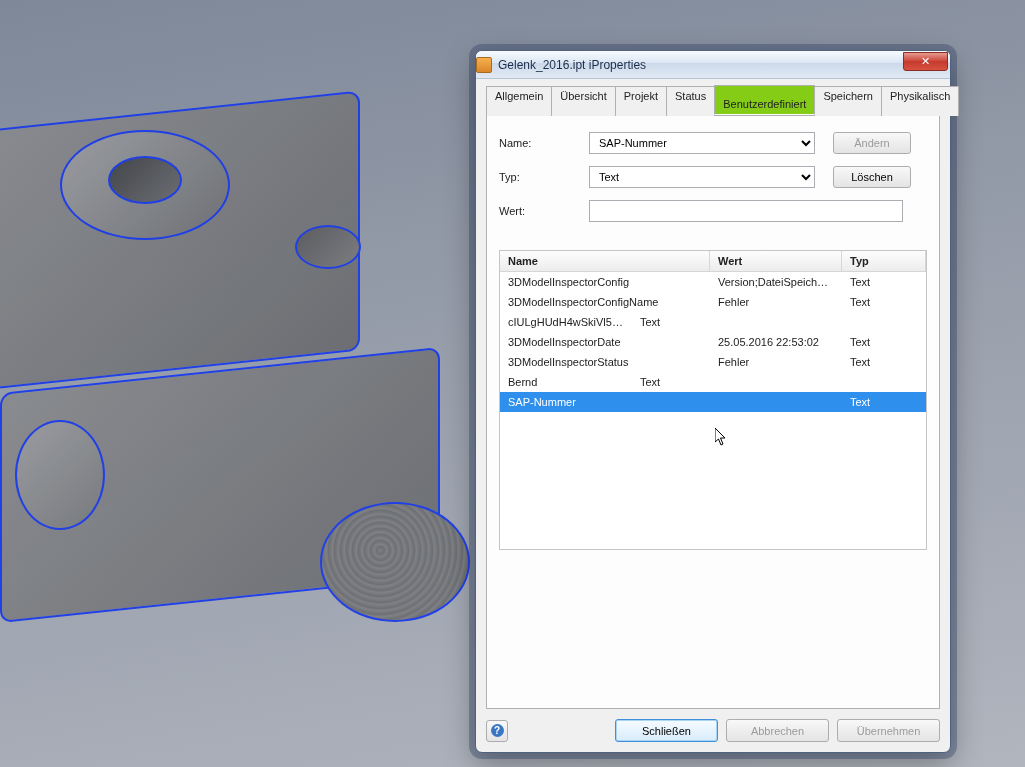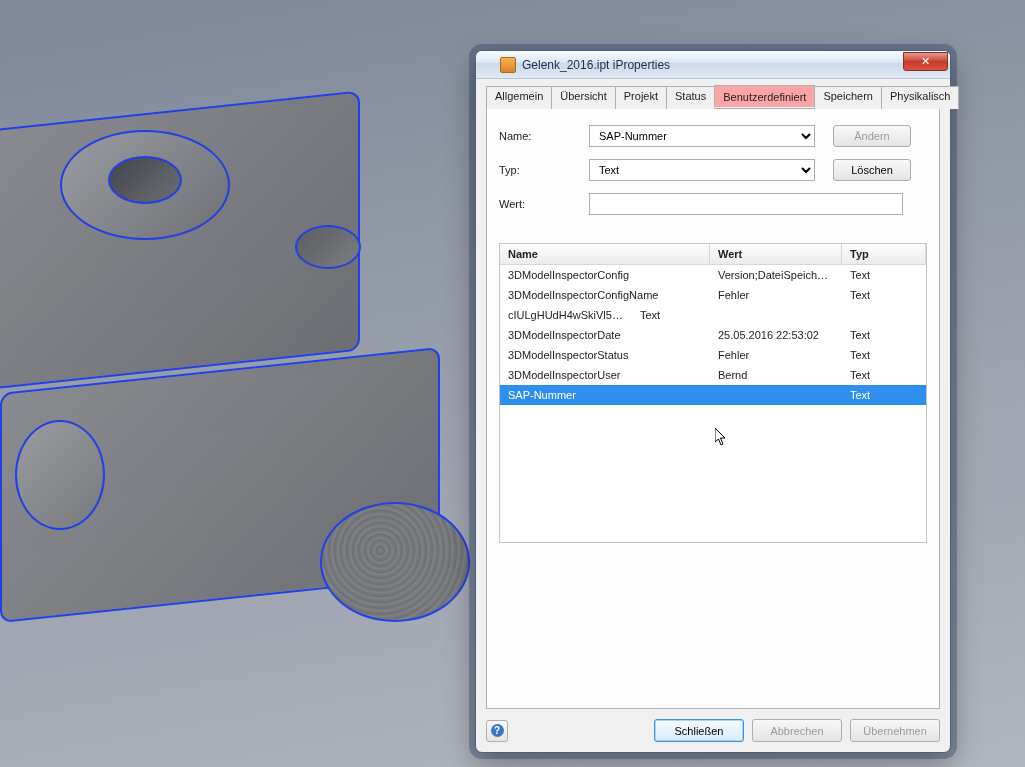--- a/index.html
+++ b/index.html
@@ -51,21 +51,21 @@
     box-shadow: 0 0 0 6px rgba(30,50,90,0.32), 0 10px 30px rgba(0,0,0,0.35);
     display: flex;
     flex-direction: column;
   }
   .titlebar {
     height: 28px;
     background: linear-gradient(#f7fbff, #dbe6f3 45%, #cdd9ea 46%, #e1e9f4);
     border-radius: 6px 6px 0 0;
     display: flex;
     align-items: center;
-    padding: 0 2px 0 24px;
+    padding: 0 2px 0 0;
     border-bottom: 1px solid #b8c4d6;
   }
   .app-icon {
     width: 16px; height: 16px;
     background: linear-gradient(#f7b04f,#d9862a);
     border: 1px solid #a86a1f;
     border-radius: 2px;
     margin-right: 6px;
   }
   .title-text { flex: 1; color: #1b2e4a; font-size: 12px; }
@@ -101,24 +101,24 @@
     border-bottom: none;
     background: #f0f0f0;
     margin-right: -1px;
     font-size: 11px;
     cursor: pointer;
     position: relative;
     top: 1px;
     color: #222;
   }
   .tab.active {
-    background: #fca5a5;
+    background: #84cc16;
     border-bottom: 1px solid #fdfdfd;
     top: 0px;
-    padding-top:5px;
+    padding-top:12px;
     z-index: 1;
   }
   .tab-panel {
     border: 1px solid #b0b0b0;
     border-top: none;
     background: #fdfdfd;
     flex: 1;
     padding: 16px 12px 12px 12px;
     display:flex;
     flex-direction:column;
@@ -208,21 +208,21 @@
     background: linear-gradient(#f8f8f8,#e4e4e4);
     display:flex; align-items:center; justify-content:center;
     cursor:pointer;
   }
   .help-btn span {
     display:inline-block; width:13px; height:13px; border-radius:50%;
     background:#3b76c4; color:#fff; font-size:10px; font-weight:bold;
     line-height:13px; text-align:center;
   }
   .footer-btn {
-    width: 90px; height: 23px;
+    width: 103px; height: 23px;
     border: 1px solid #adadad;
     border-radius: 3px;
     background: linear-gradient(#f8f8f8,#e4e4e4);
     font-size: 11px;
     cursor:pointer;
   }
   .footer-btn.default {
     border: 1px solid #3f8fd9;
     box-shadow: inset 0 0 0 1px #a9d4f4;
     background: linear-gradient(#f6fbff,#d8ecfb);
@@ -320,21 +320,20 @@
               <div class="td col-name">3DModelInspectorDate</div>
               <div class="td col-wert">25.05.2016 22:53:02</div>
               <div class="td col-typ">Text</div>
             </div>
             <div class="table-row">
               <div class="td col-name">3DModelInspectorStatus</div>
               <div class="td col-wert">Fehler</div>
               <div class="td col-typ">Text</div>
             </div>
             <div class="table-row">
-              <div class="td col-name">3DModelInspectorUser</div>
               <div class="td col-wert">Bernd</div>
               <div class="td col-typ">Text</div>
             </div>
             <div class="table-row selected">
               <div class="td col-name">SAP-Nummer</div>
               <div class="td col-wert"></div>
               <div class="td col-typ">Text</div>
             </div>
           </div>
       </div>

